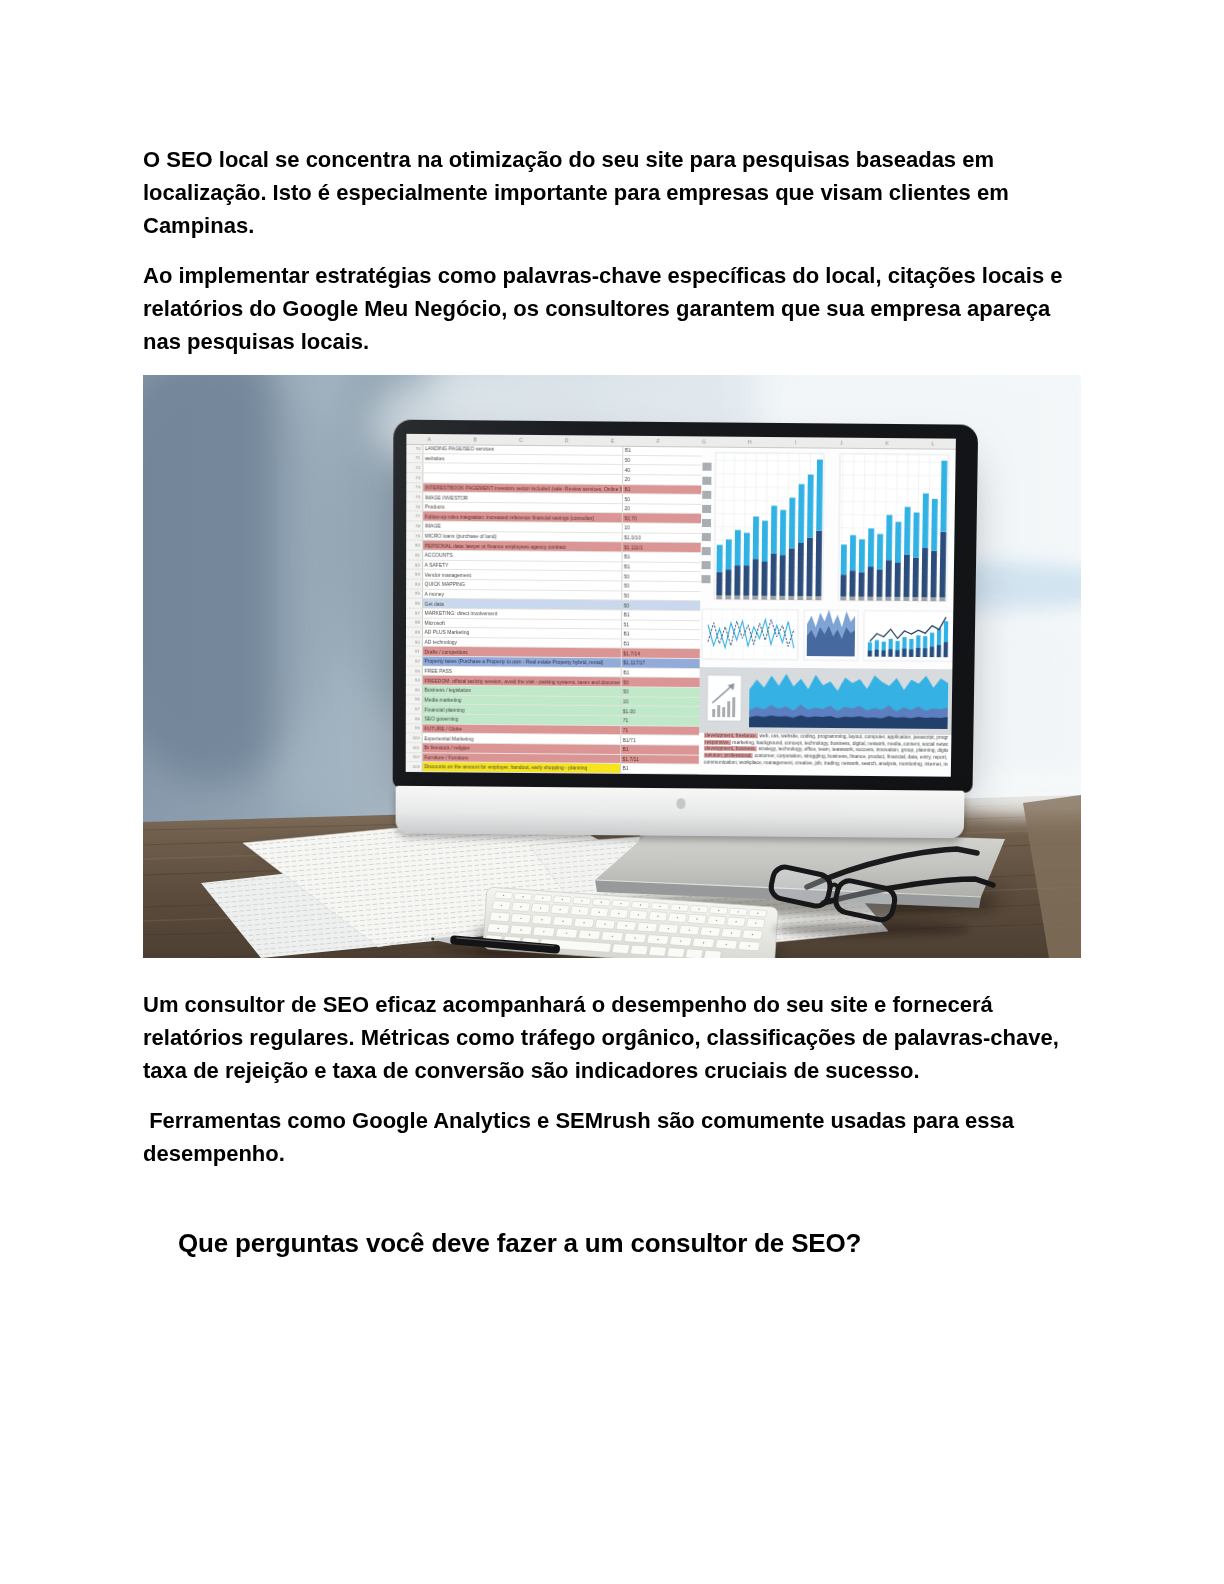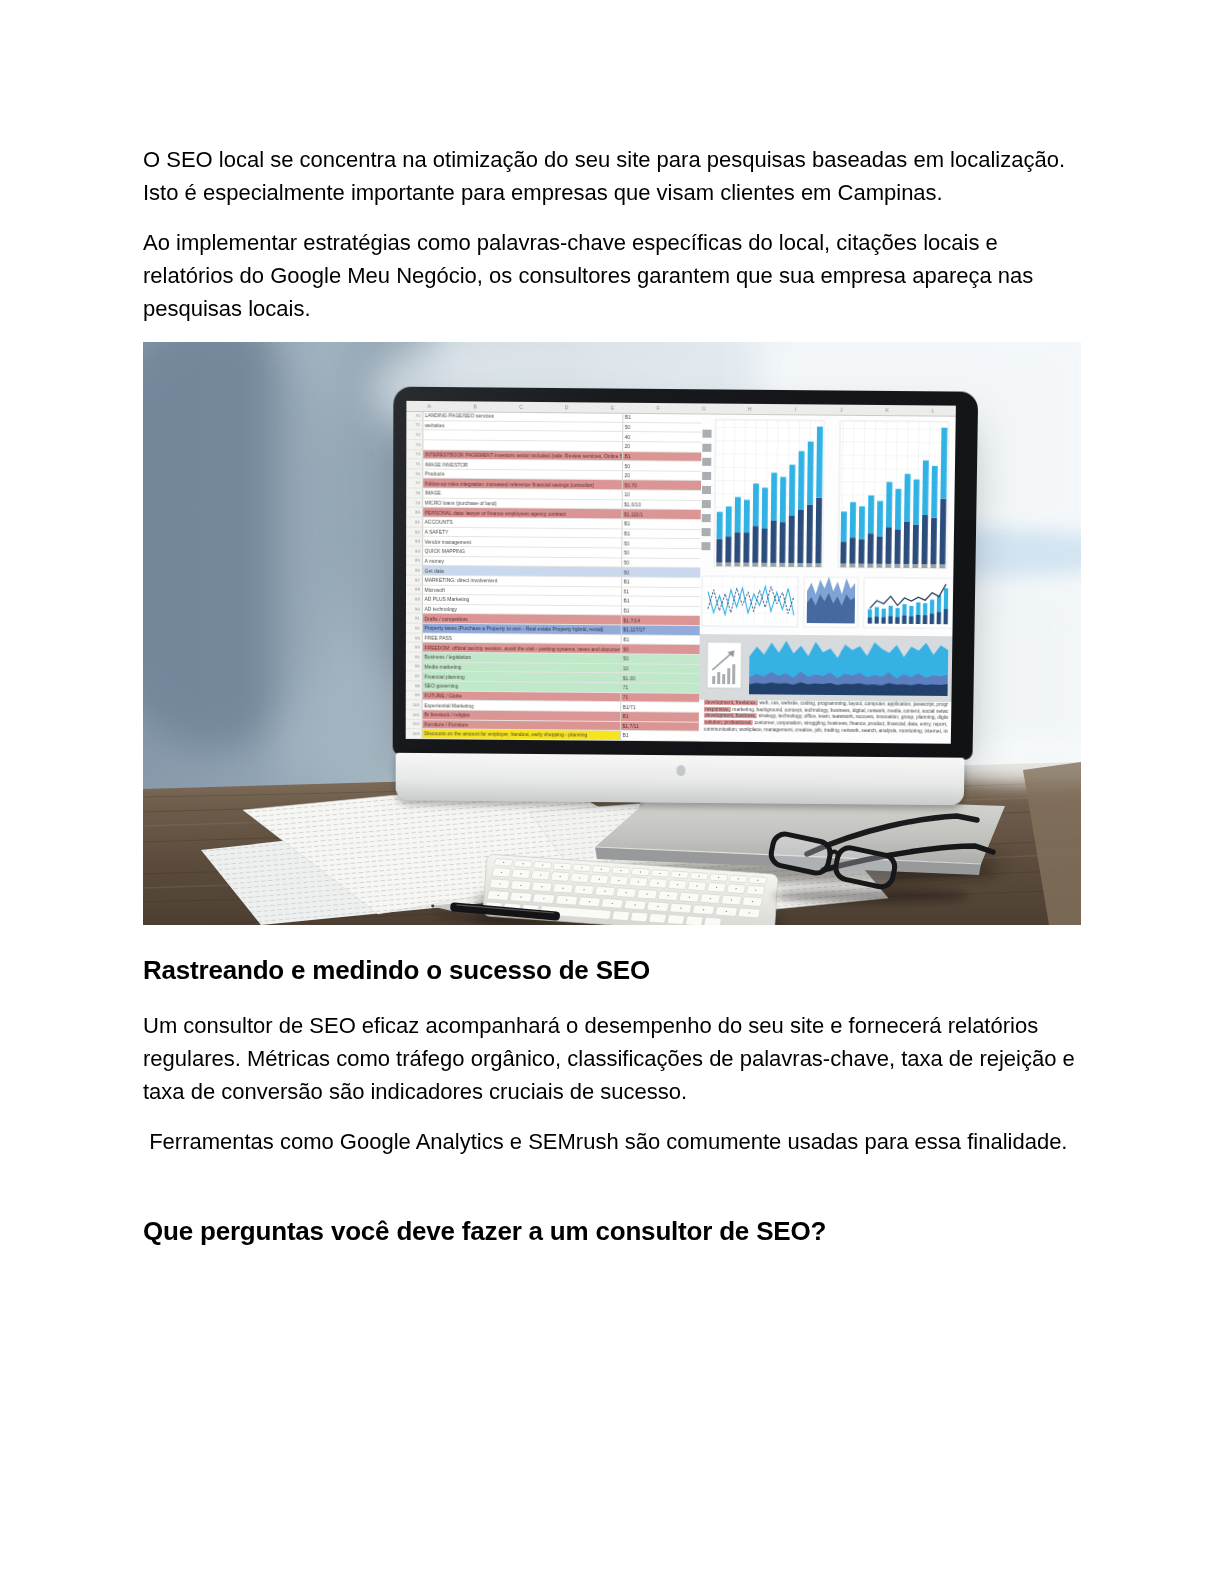--- a/index.html
+++ b/index.html
@@ -3,23 +3,23 @@
 <meta charset="utf-8">
 <style>
   html,body{margin:0;padding:0;}
   body{
     width:1224px;height:1584px;background:#ffffff;
     font-family:"Liberation Sans",sans-serif;color:#000;
     position:relative;overflow:hidden;
   }
   .page{position:relative;padding:143px 143px 0 143px;}
   h2.h{font-size:26px;font-weight:bold;line-height:30px;margin:0 0 24px 0;letter-spacing:-0.2px;}
-  .page p{font-size:22px;line-height:33px;margin:0 0 17px 0;}
+  .page p{font-size:22px;line-height:33px;margin:0 0 17px 0;font-weight:bold;}
   p.lead-space{white-space:pre-wrap;}
-  h2.h3gap{margin-top:58px;}
+  h2.h3gap{margin-top:58px;margin-left:35px;}
   ul.blt{margin:16px 0 0 0;padding:0 0 0 72px;}
   ul.blt li{font-size:22px;line-height:33px;}
 
   
   figure.photo{
     position:relative;width:938px;height:583px;margin:10px 0 30px 0;
     overflow:hidden;background:#c9d4dc;padding:0;
   }
   .photo svg.layer{position:absolute;left:0;top:0;}
   .photo .bg{z-index:0;} .photo .stand{z-index:1;} .photo .items{z-index:3;}
@@ -750,18 +750,17 @@
         <g transform="rotate(12 60 40)">
           <rect x="0" y="24" width="58" height="32" rx="12" fill="rgba(233,241,246,0.28)" stroke="#17171a" stroke-width="5"></rect>
           <rect x="66" y="24" width="58" height="32" rx="12" fill="rgba(233,241,246,0.28)" stroke="#17171a" stroke-width="5"></rect>
           <path d="M58,34 Q62,28 66,34" fill="none" stroke="#17171a" stroke-width="4"></path>
         </g>
       </g>
     </svg>
 
   </figure>
 
-  <h2 class="h">Rastreando e medindo o sucesso de SEO</h2>
   <p>Um consultor de SEO eficaz acompanhará o desempenho do seu site e fornecerá relatórios regulares. Métricas como tráfego orgânico, classificações de palavras-chave, taxa de rejeição e taxa de conversão são indicadores cruciais de sucesso.</p>
-  <p class="lead-space"> Ferramentas como Google Analytics e SEMrush são comumente usadas para essa finalidade.</p>
+  <p class="lead-space"> Ferramentas como Google Analytics e SEMrush são comumente usadas para essa desempenho.</p>
 
   <h2 class="h h3gap">Que perguntas você deve fazer a um consultor de SEO?</h2>
 </div>
 
 </body></html>

